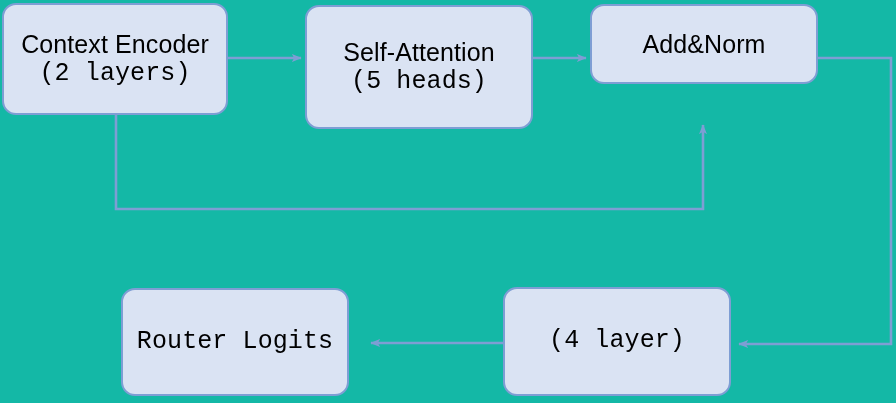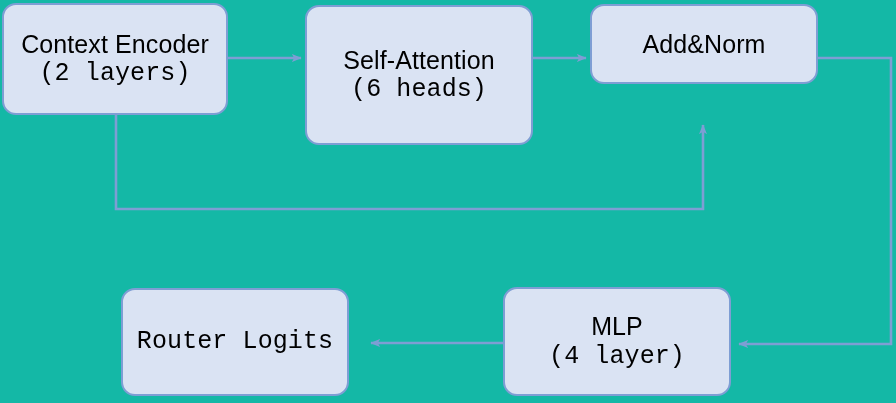--- a/index.html
+++ b/index.html
@@ -42,21 +42,21 @@
     position: absolute;
     left: 0;
     top: 0;
     width: 896px;
     height: 403px;
     pointer-events: none;
   }
 
   
   #node-context-encoder { left: 2px;   top: 3px;   width: 226px; height: 112px; }
-  #node-self-attention  { left: 305px; top: 5px;   width: 228px; height: 140px; }
+  #node-self-attention  { left: 305px; top: 5px;   width: 228px; height: 124px; }
   #node-add-norm        { left: 590px; top: 4px;   width: 228px; height: 80px; }
   #node-router-logits   { left: 121px; top: 288px; width: 228px; height: 108px; font-family: Liberation Mono, monospace; }
   #node-mlp             { left: 503px; top: 287px; width: 228px; height: 109px; }
 </style>
 </head>
 <body>
 
 <div id="diagram-root">
 
   <svg id="edges" viewBox="0 0 896 403" width="896" height="403" xmlns="http://www.w3.org/2000/svg">
@@ -87,31 +87,30 @@
     </g>
   </svg>
 
   <div class="node" id="node-context-encoder">
     <span class="line1">Context Encoder</span>
     <span class="line2">(2 layers)</span>
   </div>
 
   <div class="node" id="node-self-attention">
     <span class="line1">Self-Attention</span>
-    <span class="line2">(6 heads)</span>
+    <span class="line2">(5 heads)</span>
   </div>
 
   <div class="node" id="node-add-norm">
     <span class="line1">Add&amp;Norm</span>
 
   </div>
 
   <div class="node" id="node-router-logits">
     <span class="line1">Router Logits</span>
 
   </div>
 
   <div class="node" id="node-mlp">
-    <span class="line1">MLP</span>
     <span class="line2">(4 layer)</span>
   </div>
 
 </div>
 
 </body></html>

